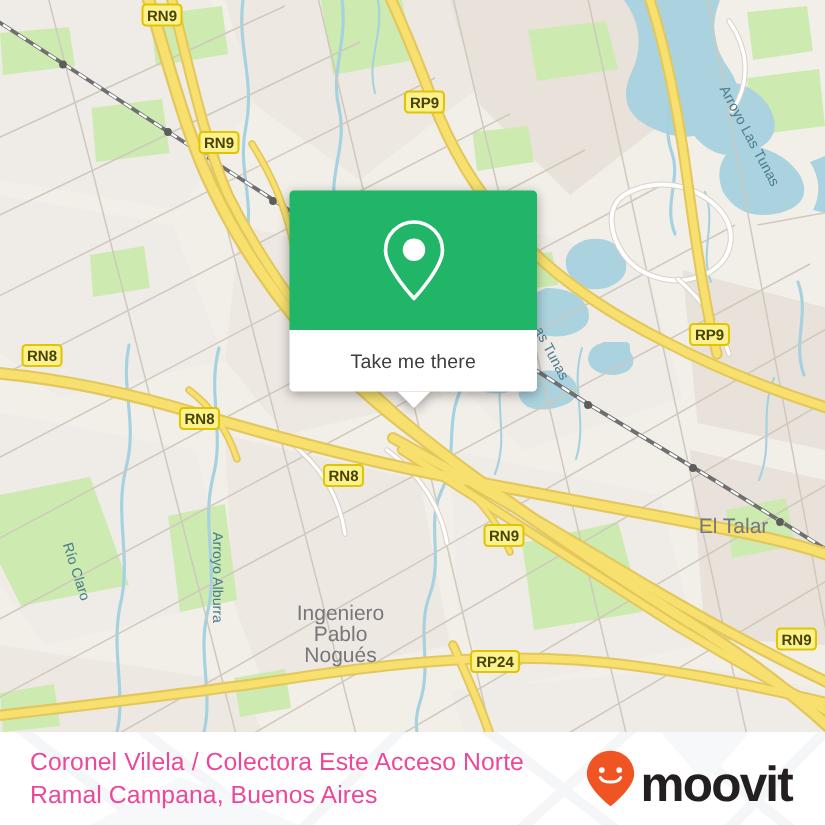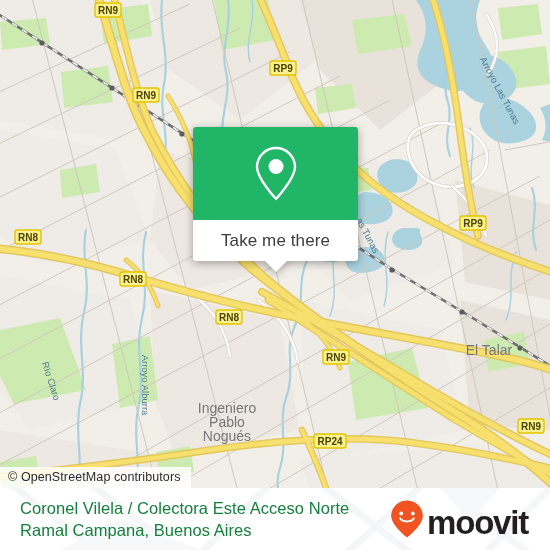--- a/index.html
+++ b/index.html
@@ -70,21 +70,21 @@
   #popup-foot {
     background: #ffffff;
     height: 41px;
     border-radius: 0 0 3px 3px;
     display: flex;
     align-items: center;
     justify-content: center;
     position: relative;
   }
   #popup-label {
-    font-size: 17px;
+    font-size: 13px;
     color: #3d3d3d;
     letter-spacing: .1px;
   }
   #popup-tail {
     position: absolute;
     left: 50%;
     margin-left: -11px;
     top: 100%;
     width: 0; height: 0;
     border-left: 11px solid transparent;
@@ -112,21 +112,21 @@
     height: 100%;
     display: flex;
     align-items: center;
     padding: 0 16px 0 20px;
     box-sizing: border-box;
   }
   #place-title {
     flex: 1 1 auto;
     font-size: 16.5px;
     line-height: 22px;
-    color: #15803d;
+    color: #ec4899;
     letter-spacing: .05px;
     max-width: 396px;
   }
   #brand {
     flex: 0 0 auto;
     display: flex;
     align-items: flex-end;
     gap: 2px;
     margin-right: 6px;
   }
@@ -385,21 +385,20 @@
               <text x="531" y="429.8" text-anchor="middle" font-family="&quot;Liberation Sans&quot;, sans-serif" font-size="10" font-weight="bold" fill="#4a4300">RN9</text>
             </g>
             <g>
               <rect x="314" y="434" width="32" height="14" rx="2.5" fill="#fbf18e" stroke="#e2c500" stroke-width="1.4"></rect>
               <text x="330" y="444.8" text-anchor="middle" font-family="&quot;Liberation Sans&quot;, sans-serif" font-size="10" font-weight="bold" fill="#4a4300">RP24</text>
             </g>
           </g>
       </g>
     </svg>
 
-    <div id="attribution">© OpenStreetMap contributors</div>
   </div>
 
   <div id="popup">
     <div id="popup-head">
       <svg id="popup-pin-icon" width="48" height="58" viewBox="0 0 48 58">
         <path d="M24 3 C13.5 3 5 11.5 5 22 C5 33.5 24 54 24 54 C24 54 43 33.5 43 22 C43 11.5 34.5 3 24 3 Z" fill="none" stroke="#ffffff" stroke-width="2.4" stroke-linejoin="round"></path>
         <circle cx="24" cy="21.5" r="7.5" fill="#ffffff"></circle>
       </svg>
     </div>
     <div id="popup-foot">

